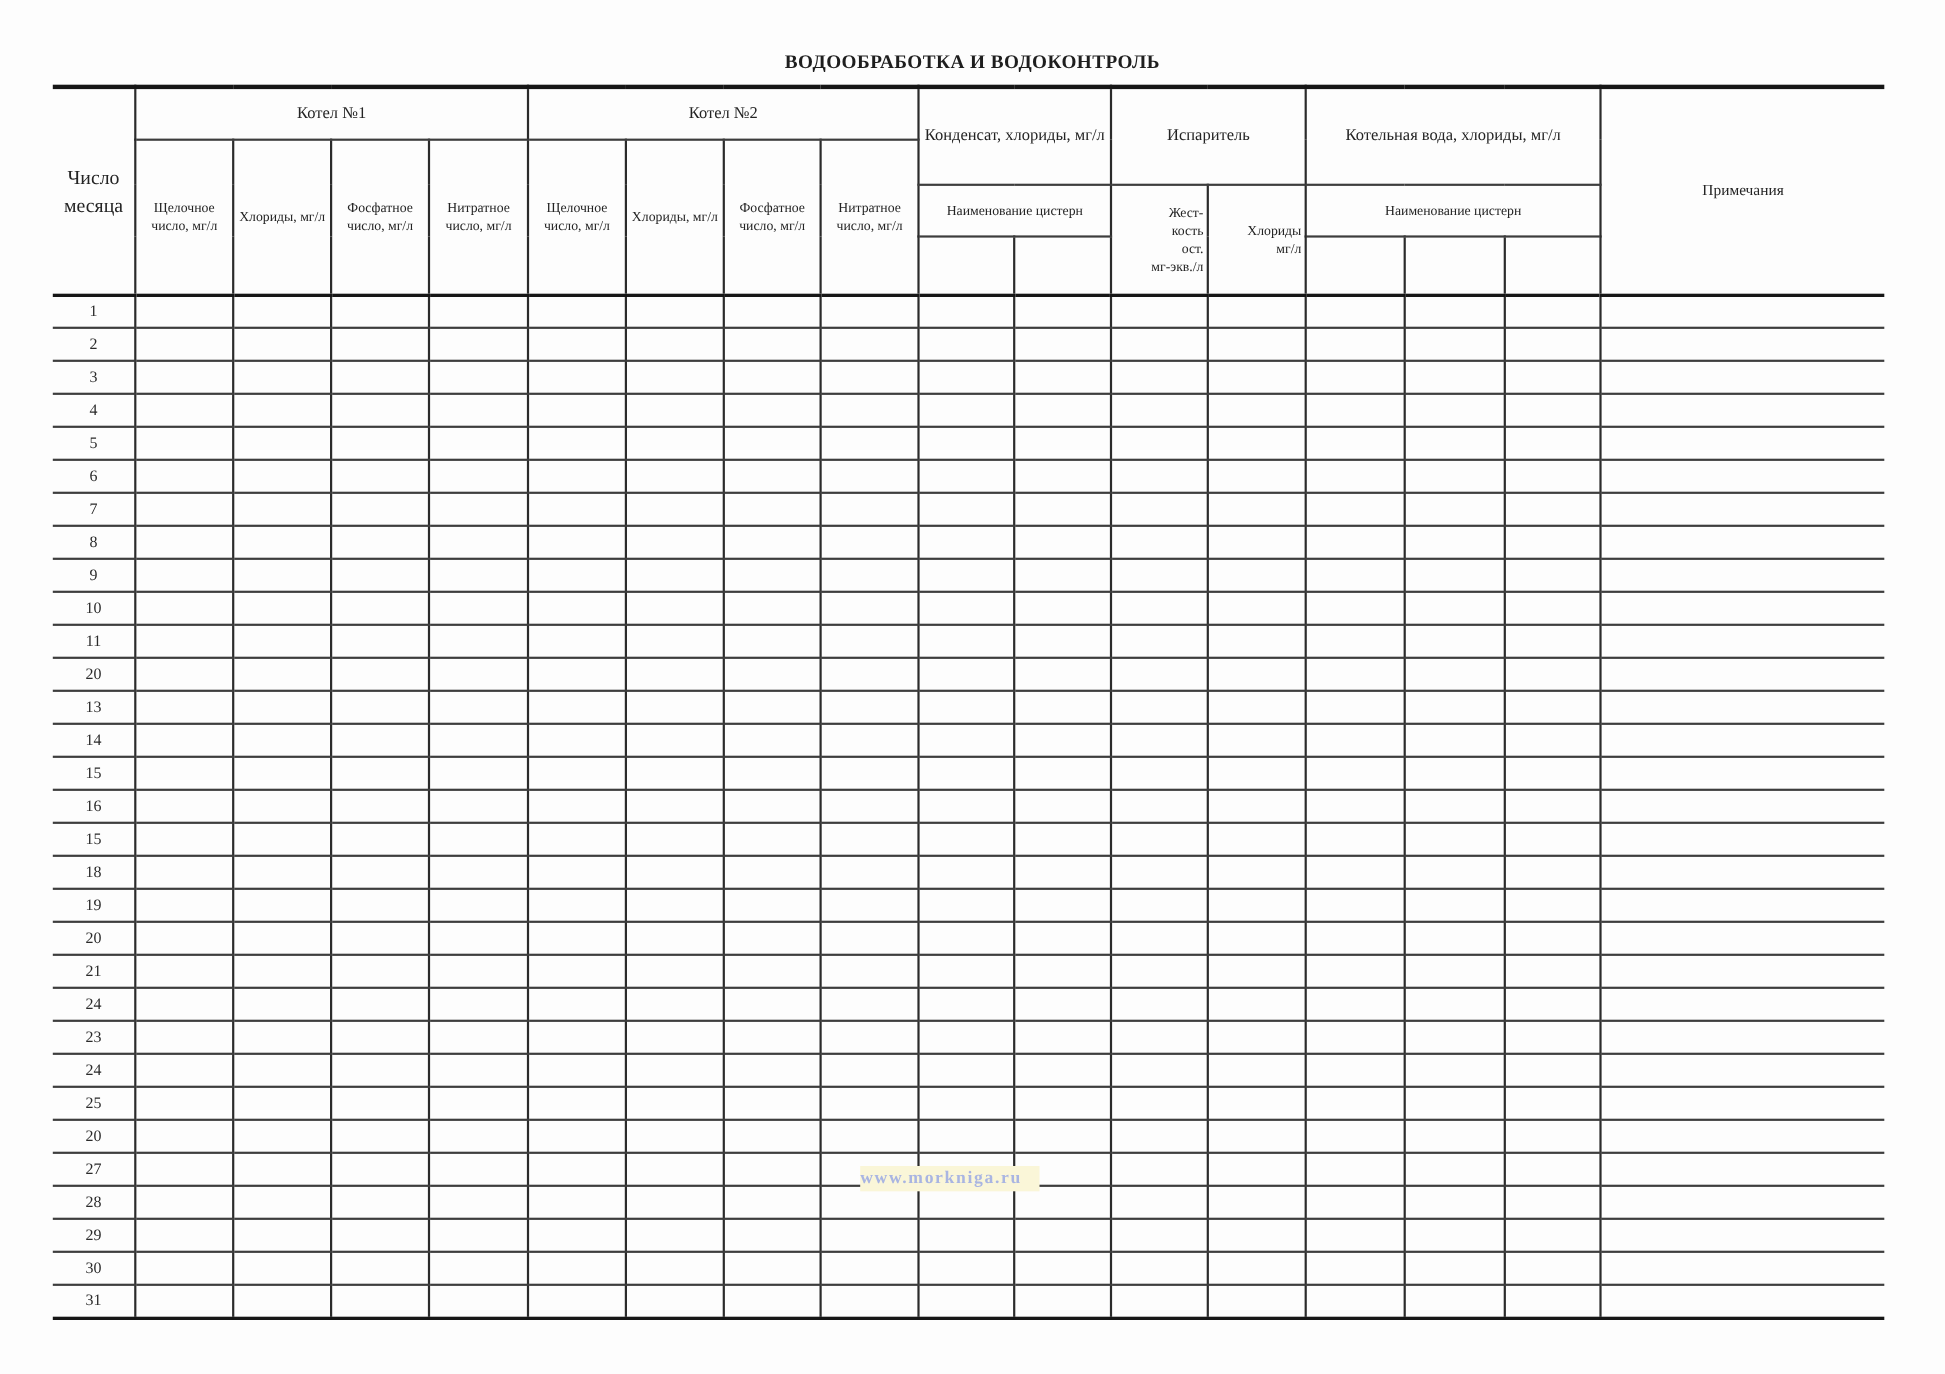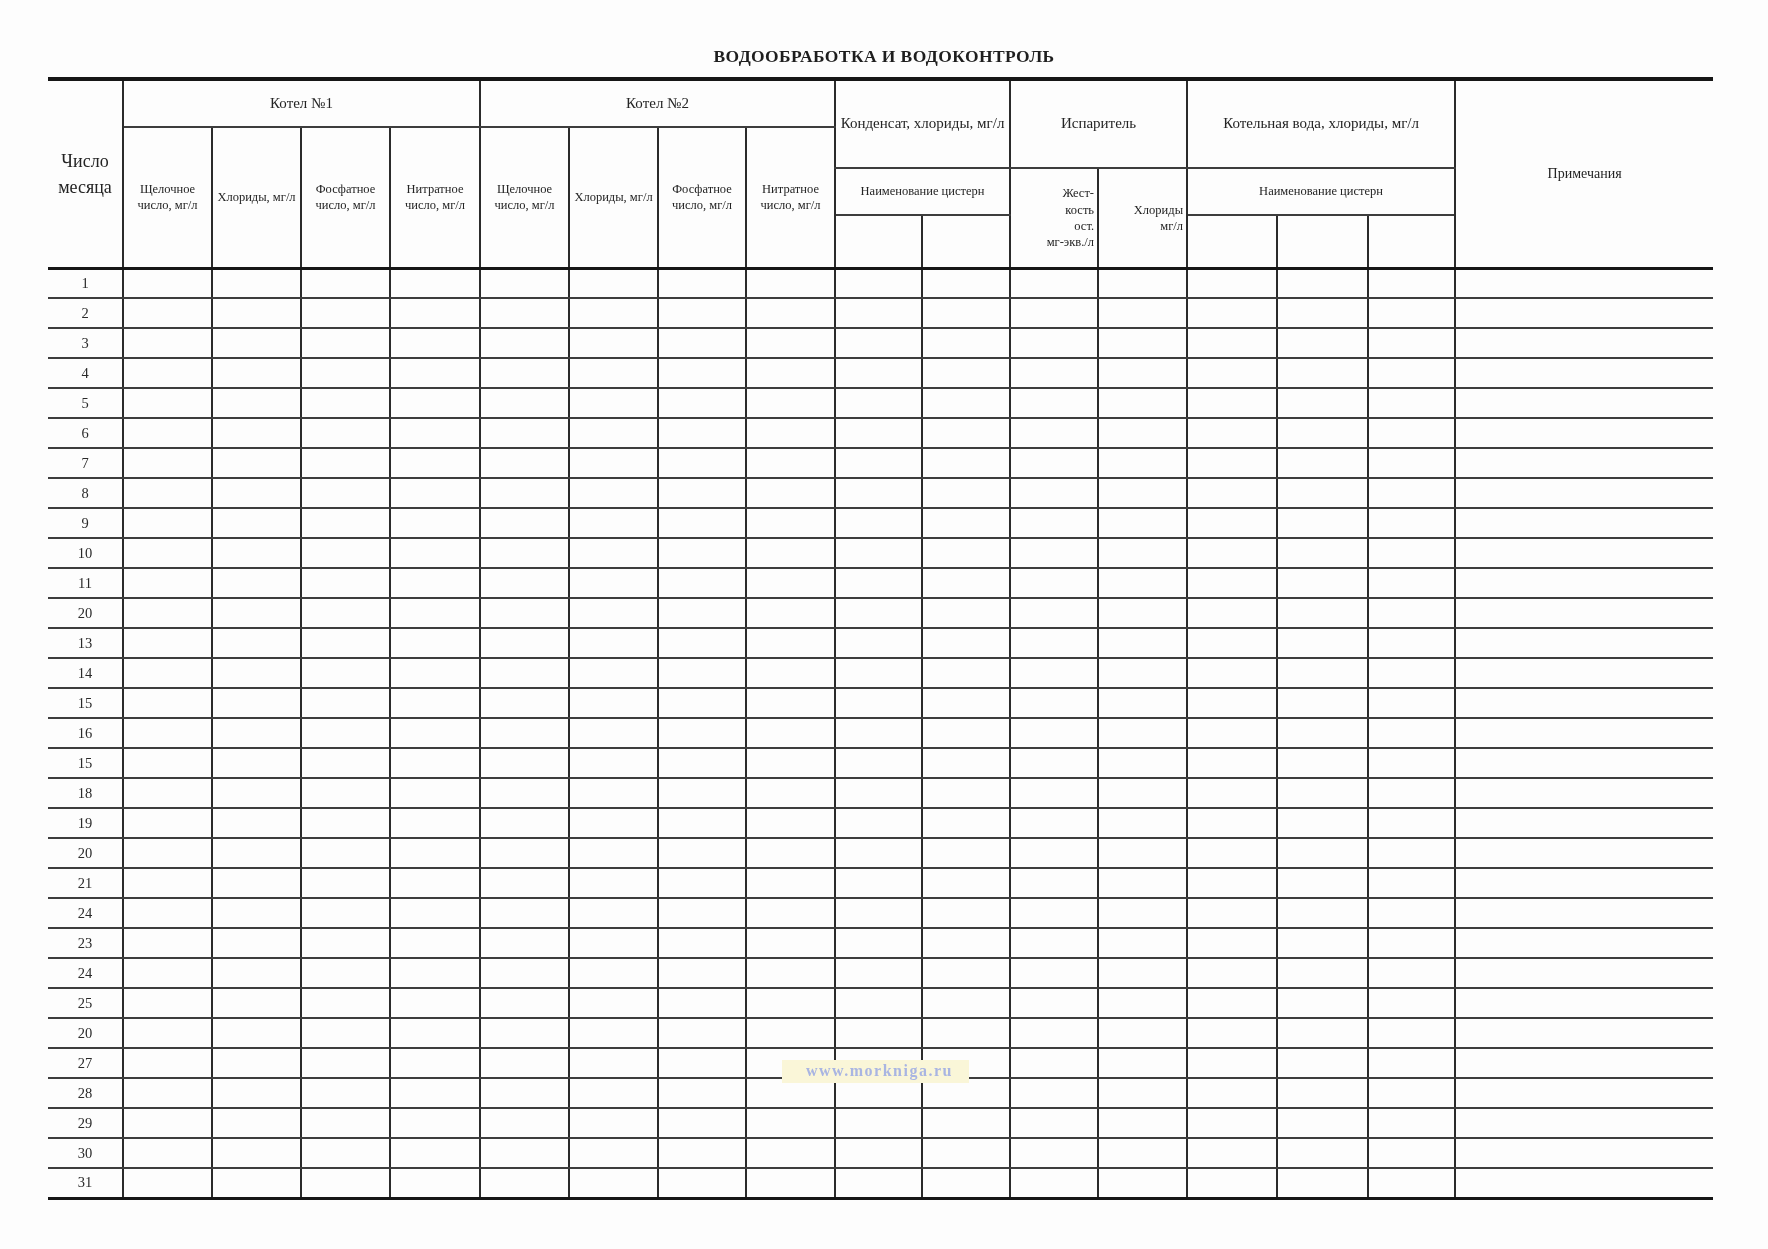--- a/index.html
+++ b/index.html
@@ -66,21 +66,21 @@
   td.day { font-size: 14.5px; color: #2a2a2a; }
 
   .watermark {
     position: absolute;
     left: 782px; top: 1060px;
     font-family: "Liberation Serif", serif;
     font-size: 16px; font-weight: bold;
     letter-spacing: 1.5px;
     color: #a9b5e2;
     background: #faf6d8;
-    padding: 2px 16px 3px 24px;
+    padding: 2px 16px 3px 0;
     z-index: 5;
   }
 </style>
 </head>
 <body>
 
 <div class="page">
 
   <h1 class="title">ВОДООБРАБОТКА И ВОДОКОНТРОЛЬ</h1>
 

